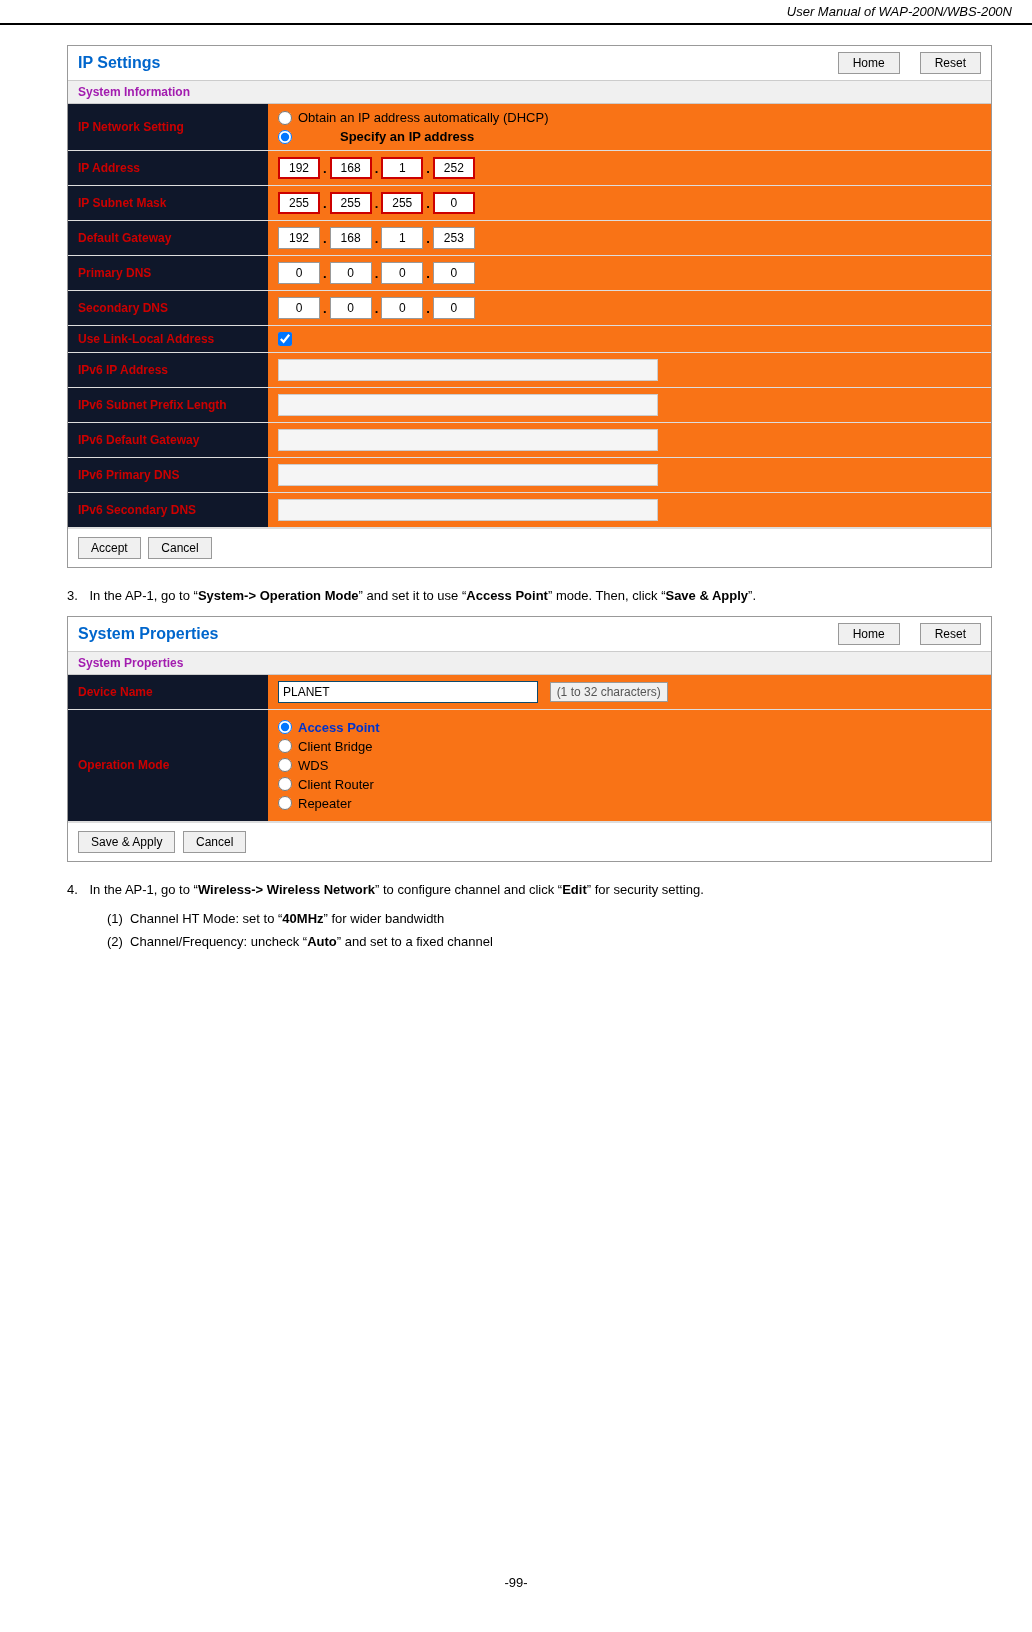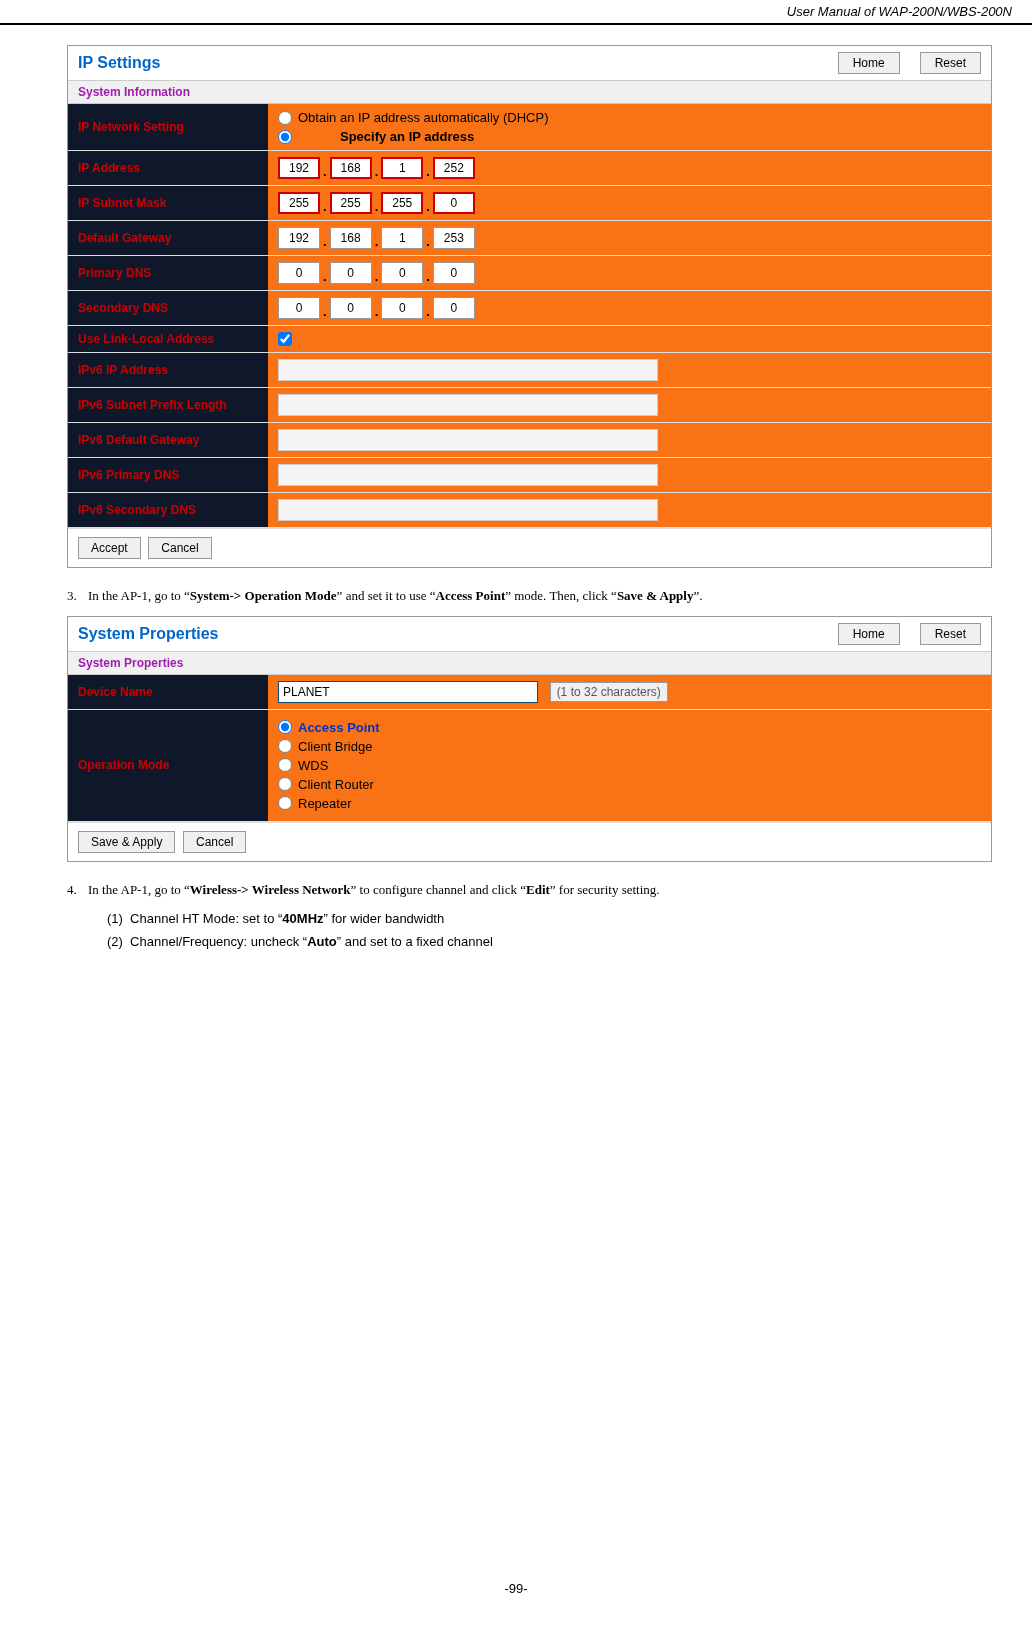--- a/index.html
+++ b/index.html
@@ -93,21 +93,21 @@
       font-size: 12px;
     }
 
     .form-table td:last-child {
       background: #f97316;
     }
 
     
     .ip-group {
       display: flex;
-      align-items: flex-end;
+      align-items: center;
       gap: 2px;
     }
 
     .ip-octet {
       width: 42px;
       height: 22px;
       border: 1px solid #999;
       text-align: center;
       font-size: 12px;
       padding: 2px;
@@ -154,21 +154,20 @@
       cursor: pointer;
       font-size: 12px;
       margin-right: 4px;
     }
 
     
     .instruction {
       margin: 14px 0 10px 0;
       font-size: 13px;
       line-height: 1.5;
-      font-family: Liberation Serif, serif;
     }
 
     
     .device-name-input {
       width: 260px;
       height: 22px;
       border: 1px solid #0c4a6e;
       font-size: 12px;
       padding: 2px 4px;
     }
@@ -218,21 +217,21 @@
     .step4-list li {
       margin-bottom: 2px;
     }
 
     .page-footer {
       text-align: center;
       padding: 20px;
       font-size: 13px;
       color: #000;
       position: absolute;
-      bottom: 16px;
+      bottom: 22px;
       width: 100%;
     }
 
     input[type="radio"] {
       width: 14px;
       height: 14px;
     }
 
     input[type="checkbox"] {
       width: 14px;

